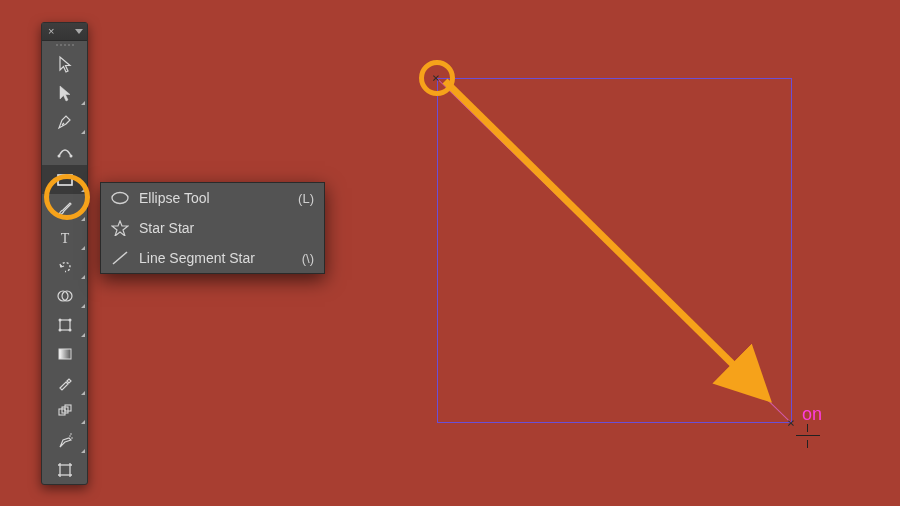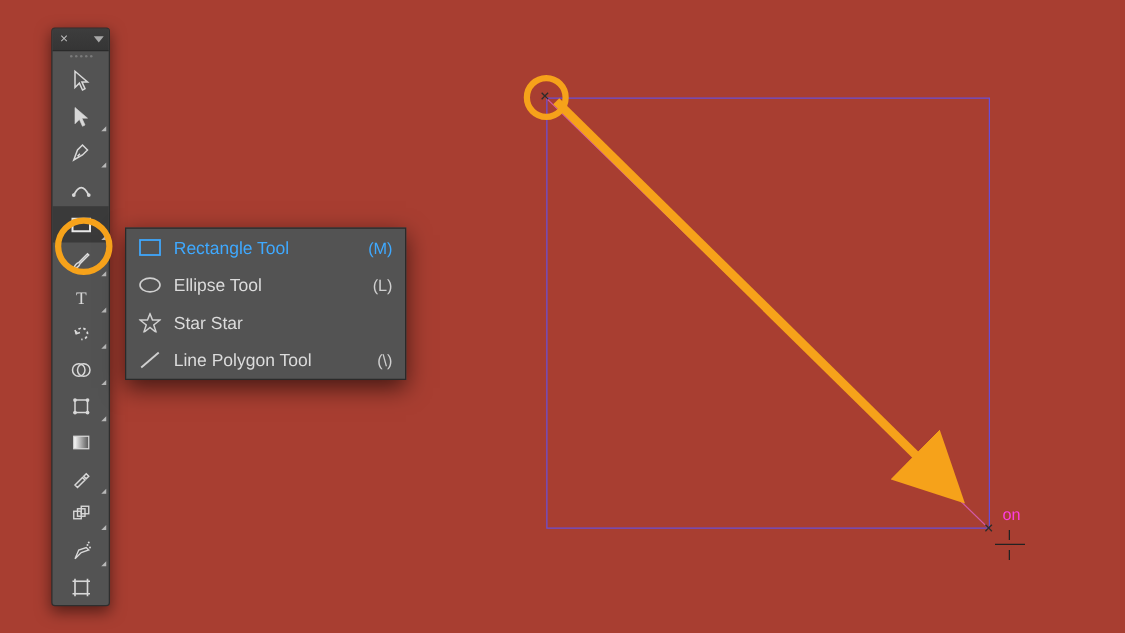--- a/index.html
+++ b/index.html
@@ -163,21 +163,21 @@
   .x-mark {
     position: absolute;
     font-size: 13px;
     color: #2b2b2b;
     font-family: monospace;
     pointer-events: none;
   }
   .smart-label {
     position: absolute;
     color: #ff3de0;
-    font-size: 13px;
+    font-size: 18px;
     pointer-events: none;
   }
   .crosshair {
     position: absolute;
     left: 796px; top: 424px;
     width: 24px; height: 24px;
     pointer-events: none;
   }
   .crosshair::before, .crosshair::after {
     content: "";
@@ -325,29 +325,20 @@
           <rect x="4" y="4" width="10" height="10" fill="none" stroke="#d8d8d8" stroke-width="1.3"></rect>
           <path d="M4 2 L4 4 M14 2 L14 4 M4 14 L4 16 M14 14 L14 16 M2 4 L4 4 M14 4 L16 4 M2 14 L4 14 M14 14 L16 14" stroke="#d8d8d8" stroke-width="1.3"></path>
         </svg>
     </div>
 
   </div>
 </div>
 
 <div class="flyout">
 
-  <div class="flyout-row selected">
-    <span class="ficon">
-      <svg width="18" height="14">
-          <rect x="1" y="1" width="16" height="12" fill="none" stroke="#3fa9ff" stroke-width="1.4"></rect>
-        </svg>
-    </span>
-    <span class="label">Rectangle Tool</span>
-    <span class="shortcut">(M)</span>
-  </div>
 
   <div class="flyout-row">
     <span class="ficon">
       <svg width="18" height="14">
           <ellipse cx="9" cy="7" rx="8" ry="5.5" fill="none" stroke="#d0d0d0" stroke-width="1.3"></ellipse>
         </svg>
     </span>
     <span class="label">Ellipse Tool</span>
     <span class="shortcut">(L)</span>
   </div>
@@ -361,21 +352,21 @@
     </span>
     <span class="label">Star Star</span>
   </div>
 
   <div class="flyout-row">
     <span class="ficon">
       <svg width="18" height="16">
           <line x1="2" y1="14" x2="16" y2="2" stroke="#d0d0d0" stroke-width="1.5"></line>
         </svg>
     </span>
-    <span class="label">Line Polygon Tool</span>
+    <span class="label">Line Segment Star</span>
     <span class="shortcut">(\)</span>
   </div>
 
 </div>
 
 <div class="rect-shape"></div>
 <div class="diag-line"></div>
 
 <svg class="arrow" viewBox="0 0 365 365">
   <defs>

